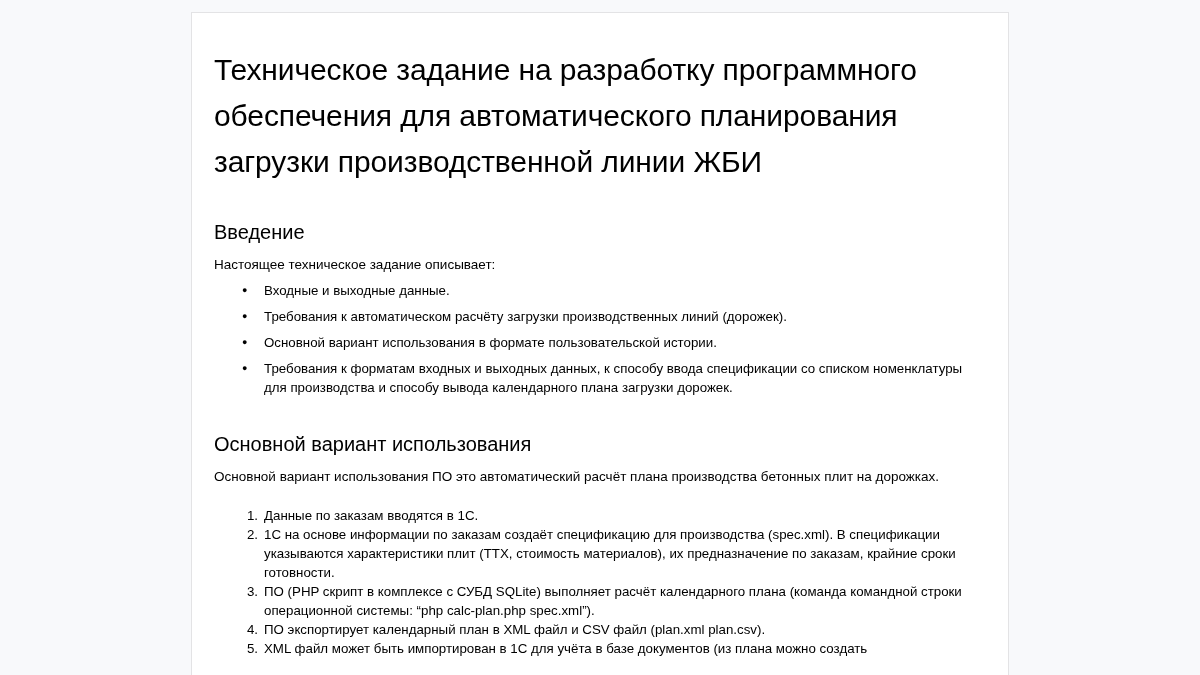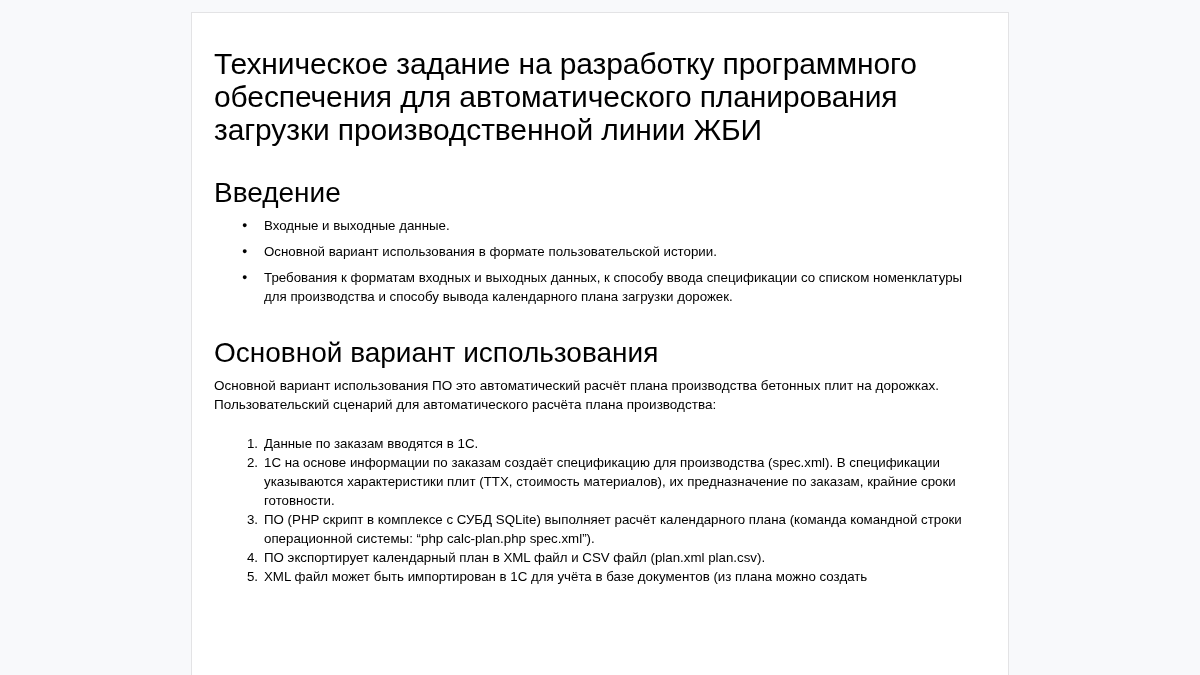--- a/index.html
+++ b/index.html
@@ -24,29 +24,29 @@
     box-sizing: border-box;
     padding: 22px 22px 40px 22px;
     overflow: hidden;
   }
   .doc {
     padding: 0 0 0 0;
   }
   h1.doc-title {
     font-family: "Liberation Sans", sans-serif;
     font-size: 30px;
-    line-height: 33px;
+    line-height: 46px;
     font-weight: 400;
     color: #000000;
     margin: 12px 0 0 0;
     letter-spacing: -0.1px;
   }
   h2.section-heading {
     font-family: "Liberation Sans", sans-serif;
-    font-size: 28px;
+    font-size: 20px;
     line-height: 26px;
     font-weight: 400;
     color: #000000;
     margin: 34px 0 10px 0;
   }
   p.para {
     font-size: 13.5px;
     line-height: 19px;
     color: #000000;
     margin: 0 0 0 0;
@@ -100,29 +100,30 @@
 </style>
 </head>
 <body>
 
 <div class="page">
   <div class="doc">
 
     <h1 class="doc-title">Техническое задание на разработку программного обеспечения для автоматического планирования загрузки производственной линии ЖБИ</h1>
 
     <h2 class="section-heading">Введение</h2>
+    <p class="para">Настоящее техническое задание описывает:</p>
     <ul class="bullets">
       <li>Входные и выходные данные.</li>
+      <li>Требования  к автоматическом расчёту загрузки производственных линий (дорожек).</li>
       <li>Основной вариант использования в формате пользовательской истории.</li>
       <li>Требования к форматам входных и выходных данных, к способу ввода спецификации со списком номенклатуры для производства и способу вывода календарного плана загрузки дорожек.</li>
     </ul>
 
     <h2 class="section-heading">Основной вариант использования</h2>
     <p class="para">Основной вариант использования ПО это автоматический расчёт плана производства бетонных плит на дорожках.</p>
-    <p class="para">Пользовательский сценарий для автоматического расчёта плана производства:</p>
     <ol class="numbers">
       <li>Данные по заказам вводятся в 1С.</li>
       <li>1С на основе информации по заказам создаёт спецификацию для производства (spec.xml). В спецификации указываются характеристики плит (ТТХ, стоимость материалов), их предназначение по заказам, крайние сроки готовности.</li>
       <li>ПО (PHP скрипт в комплексе с СУБД SQLite) выполняет расчёт календарного плана (команда командной строки операционной системы: “php calc-plan.php spec.xml”).</li>
       <li>ПО экспортирует календарный план в XML файл и CSV файл (plan.xml plan.csv).</li>
       <li>XML файл может быть импортирован в 1С для учёта в базе документов (из плана можно создать</li>
     </ol>
 
   </div>
 </div>

